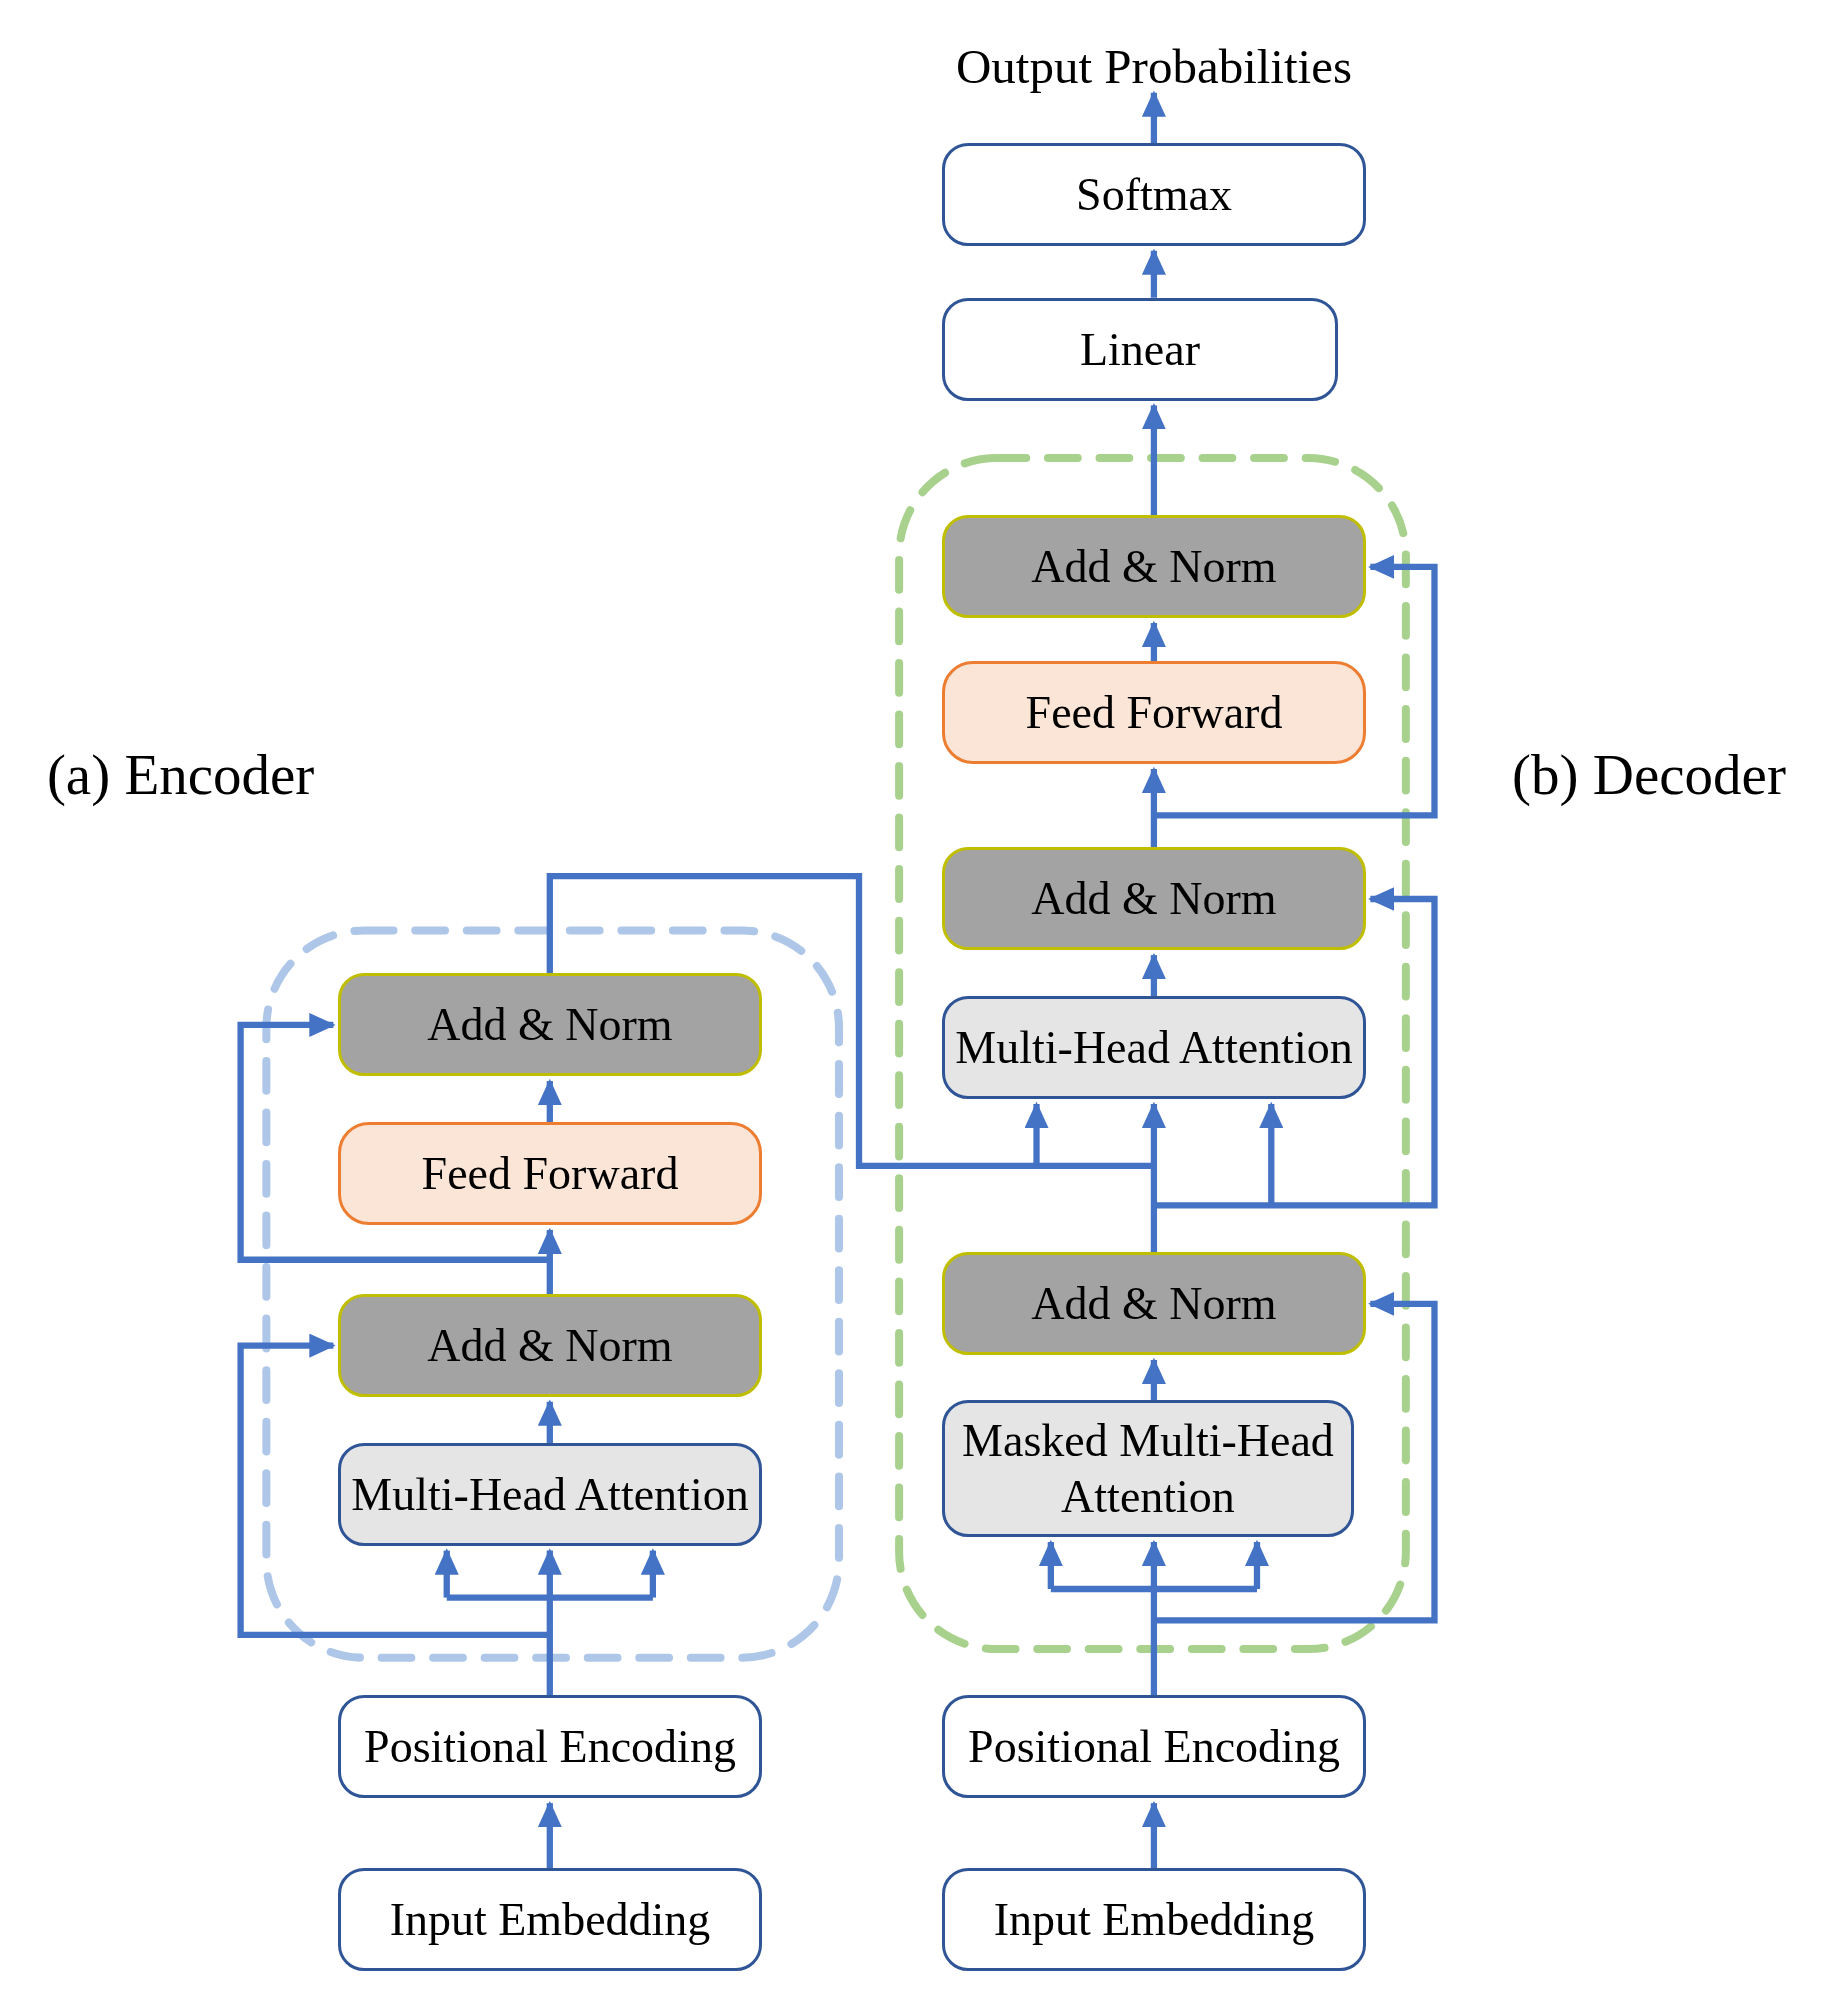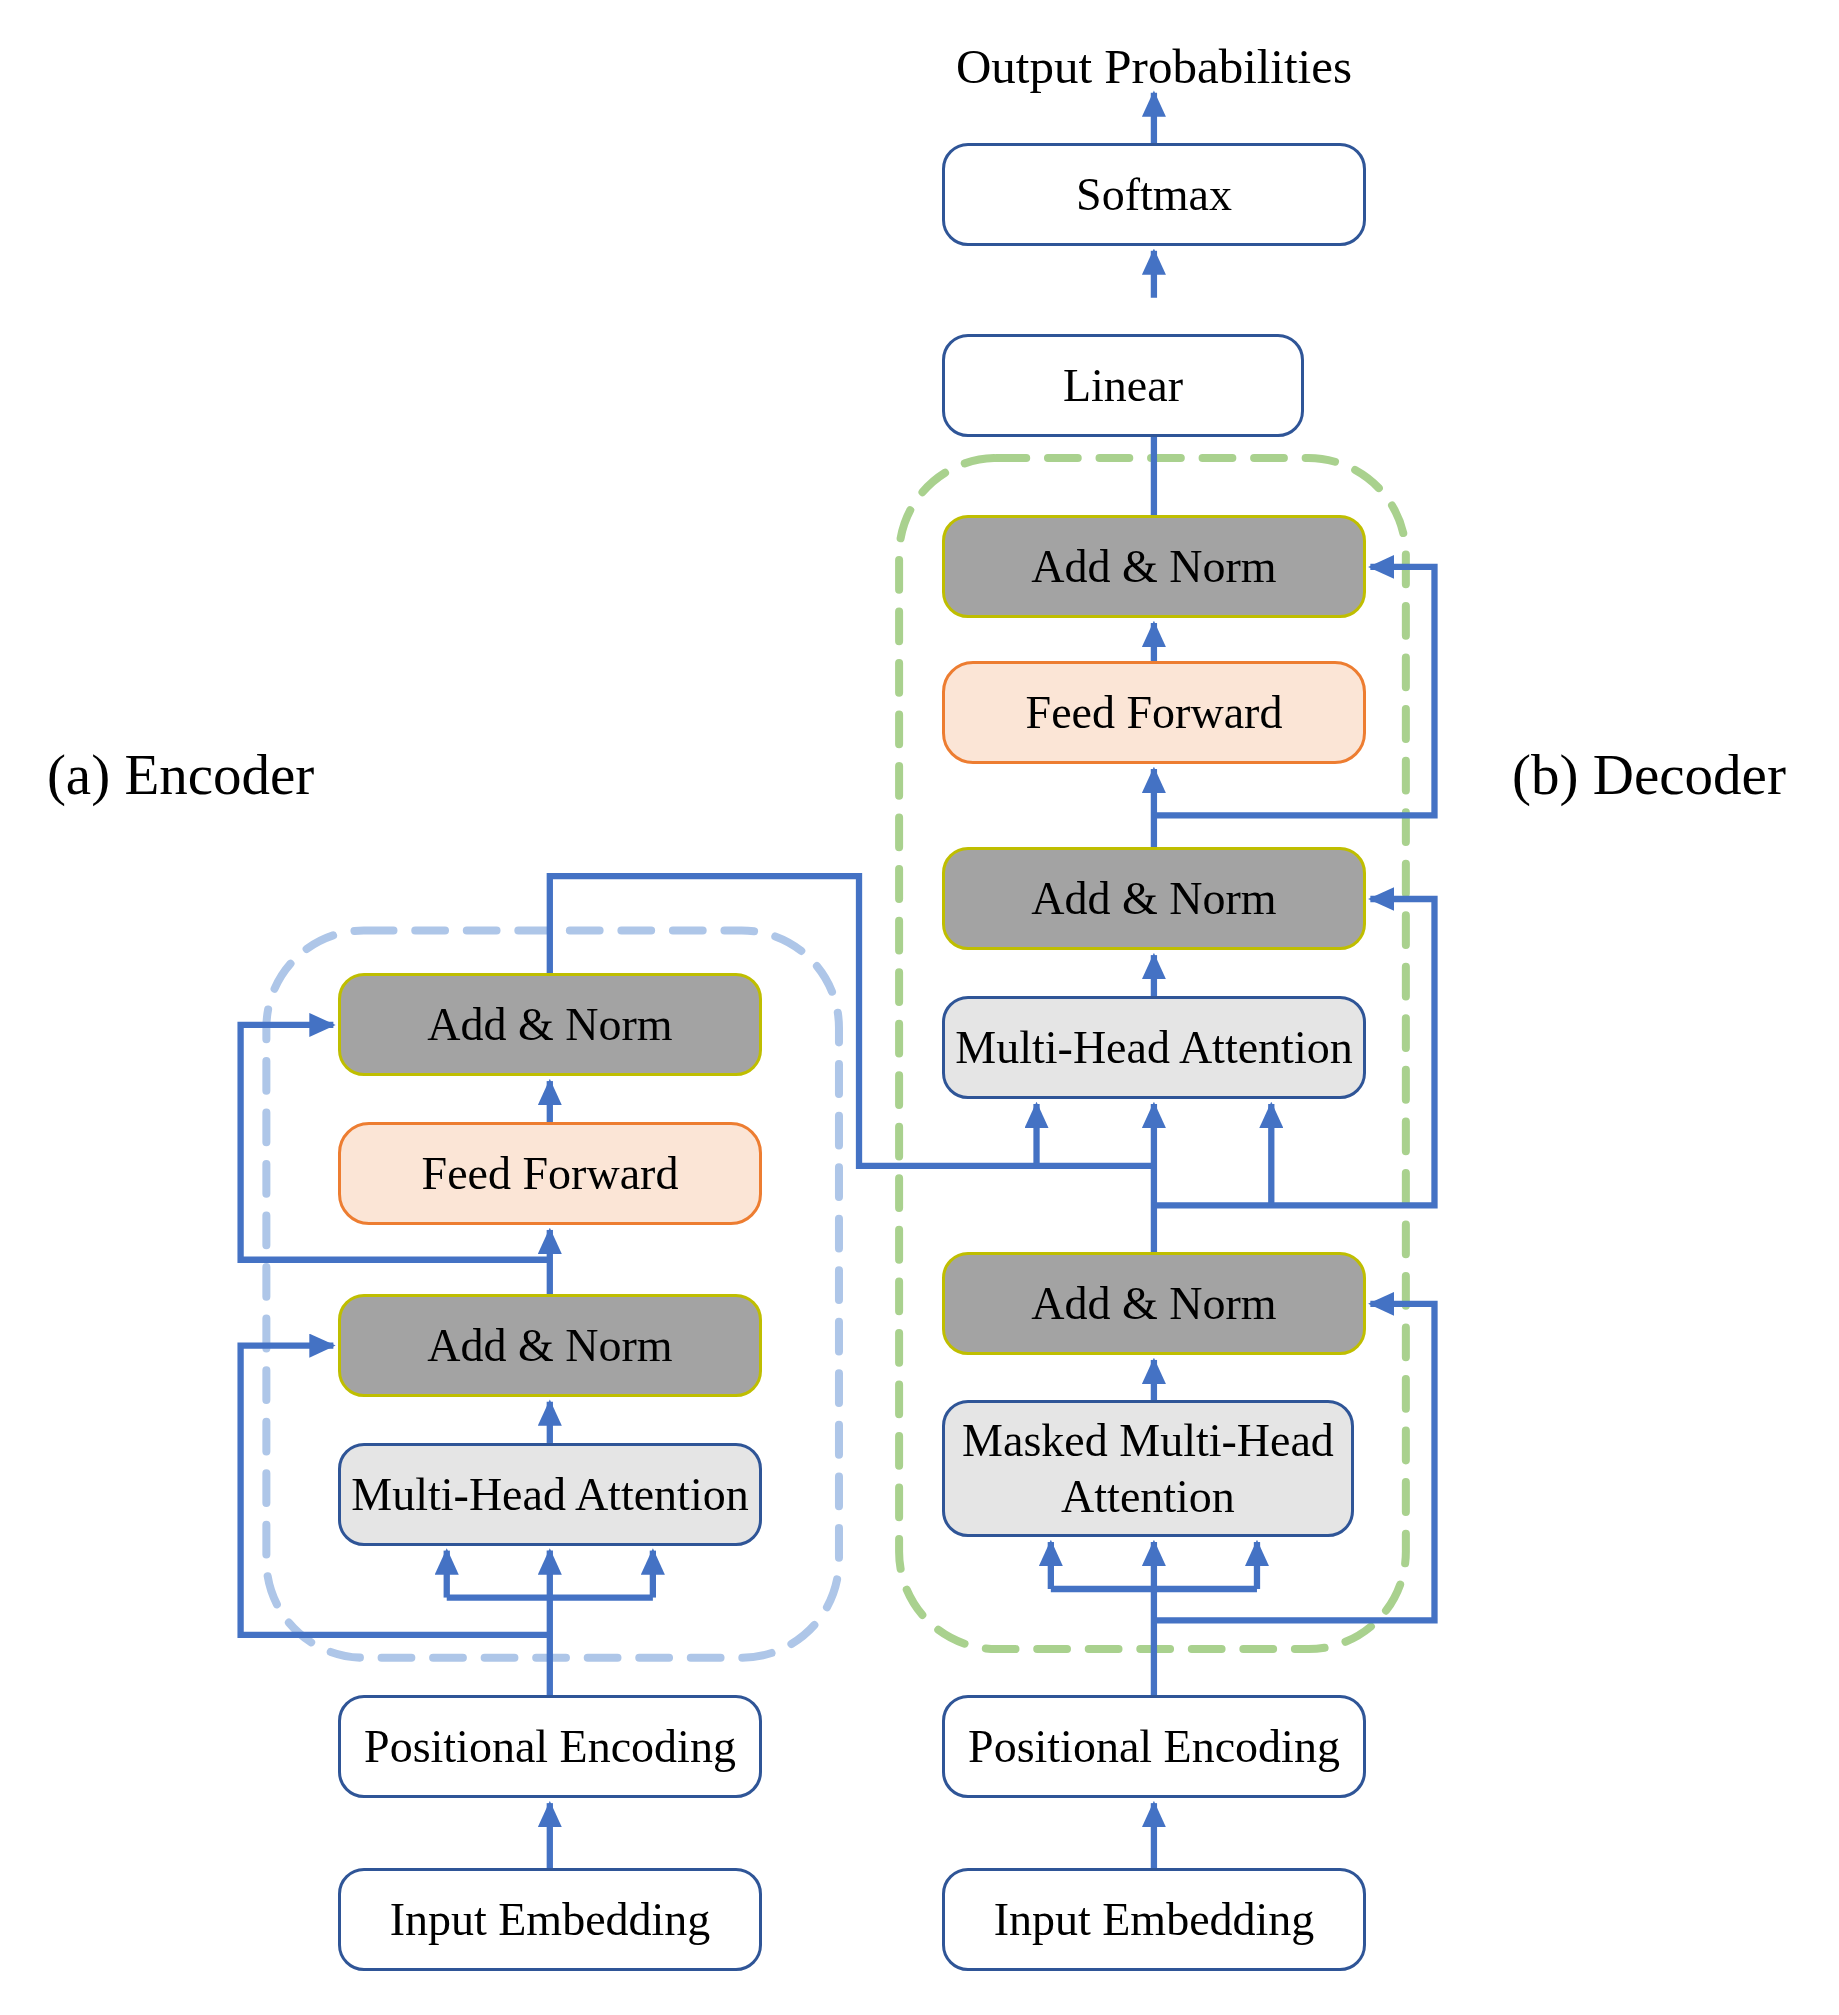--- a/index.html
+++ b/index.html
@@ -97,21 +97,21 @@
       <path d="M 960 2855 H 420 V 2350 H 582" marker-end="url(#ah)"></path>
       <path d="M 960 3263 V 3149" marker-end="url(#ah)"></path>
     </g>
   </svg>
 
   <div class="title" style="left:885px;top:14.3px;width:538px;">Output Probabilities</div>
   <div class="caption" style="left:8.6px;top:742px;width:344px;">(a) Encoder</div>
   <div class="caption" style="left:1477px;top:742px;width:344px;">(b) Decoder</div>
 
   <div class="box io" style="left:942px;top:143px;width:424px;height:103px;">Softmax</div>
-  <div class="box io" style="left:942px;top:298px;width:362px;height:103px;margin-top:36px;">Linear</div>
+  <div class="box io" style="left:942px;top:298px;width:396px;height:103px;">Linear</div>
   <div class="box an" style="left:942px;top:515px;width:424px;height:103px;">Add &amp; Norm</div>
   <div class="box ff" style="left:942px;top:661px;width:424px;height:103px;">Feed Forward</div>
   <div class="box an" style="left:942px;top:847px;width:424px;height:103px;">Add &amp; Norm</div>
   <div class="box att" style="left:942px;top:996px;width:424px;height:103px;">Multi-Head Attention</div>
   <div class="box an" style="left:942px;top:1252px;width:424px;height:103px;">Add &amp; Norm</div>
   <div class="box att" style="left:942px;top:1400px;width:412px;height:137px;">Masked Multi-Head Attention</div>
   <div class="box io" style="left:942px;top:1695px;width:424px;height:103px;">Positional Encoding</div>
   <div class="box io" style="left:942px;top:1868px;width:424px;height:103px;">Input Embedding</div>
 
   <div class="box an" style="left:338px;top:973px;width:424px;height:103px;">Add &amp; Norm</div>

